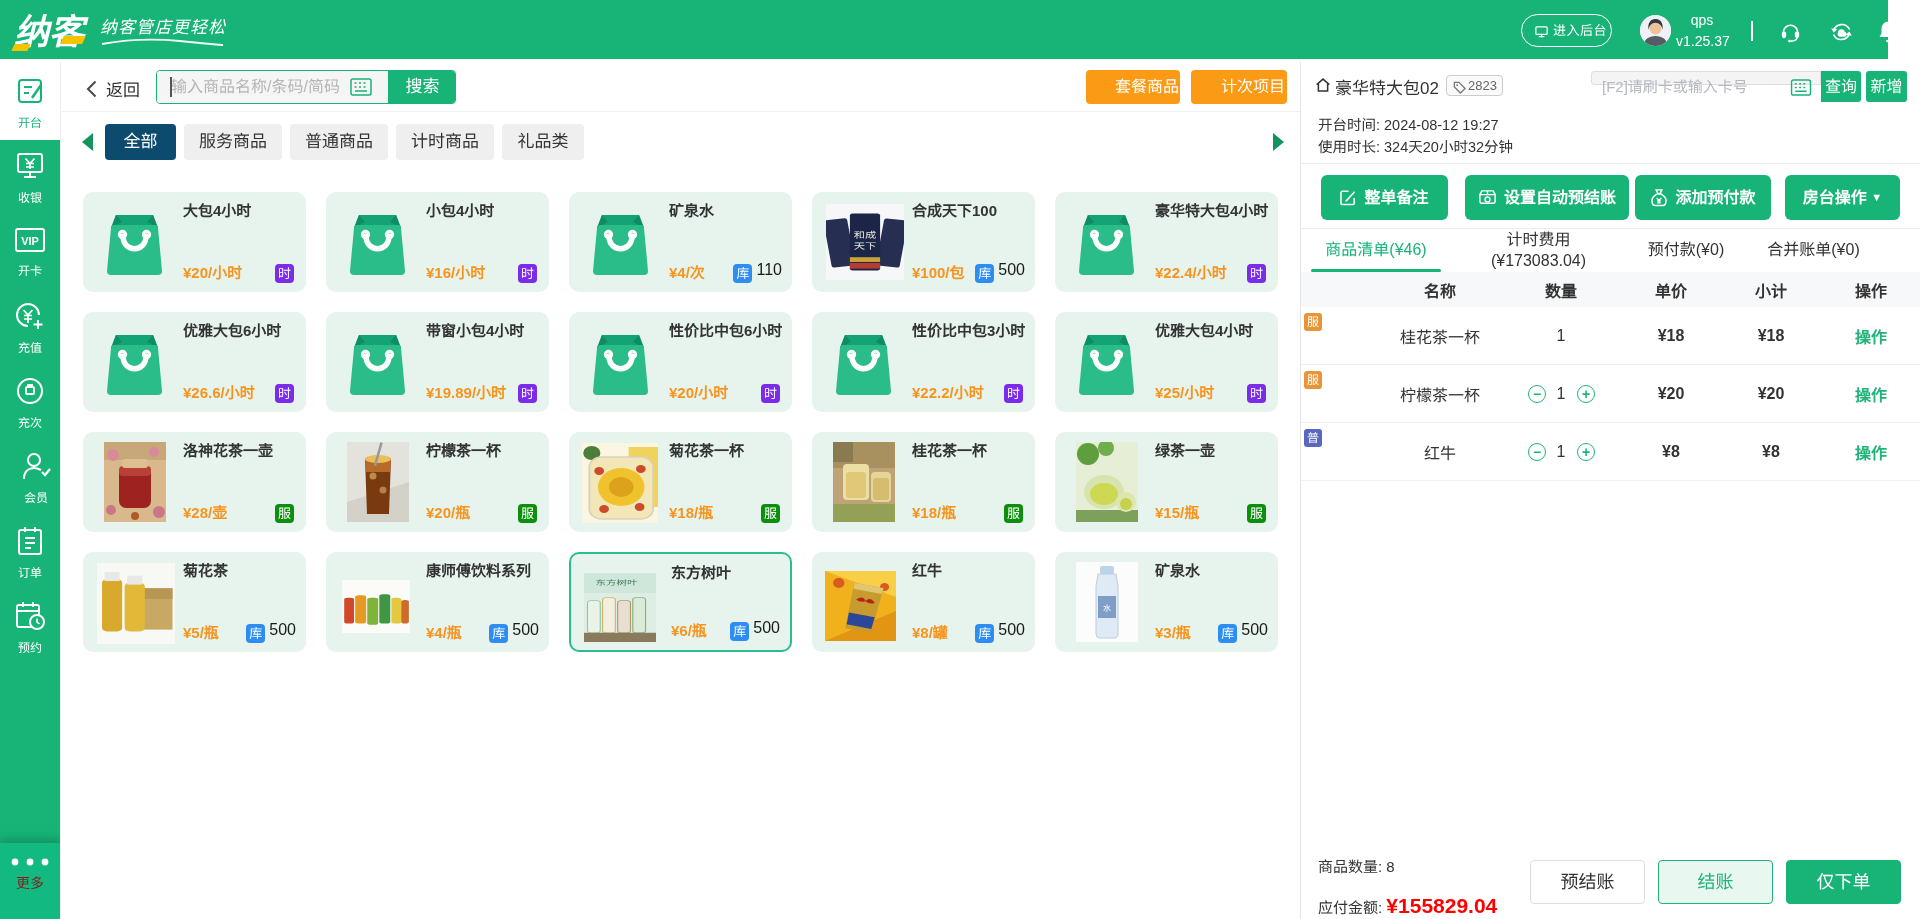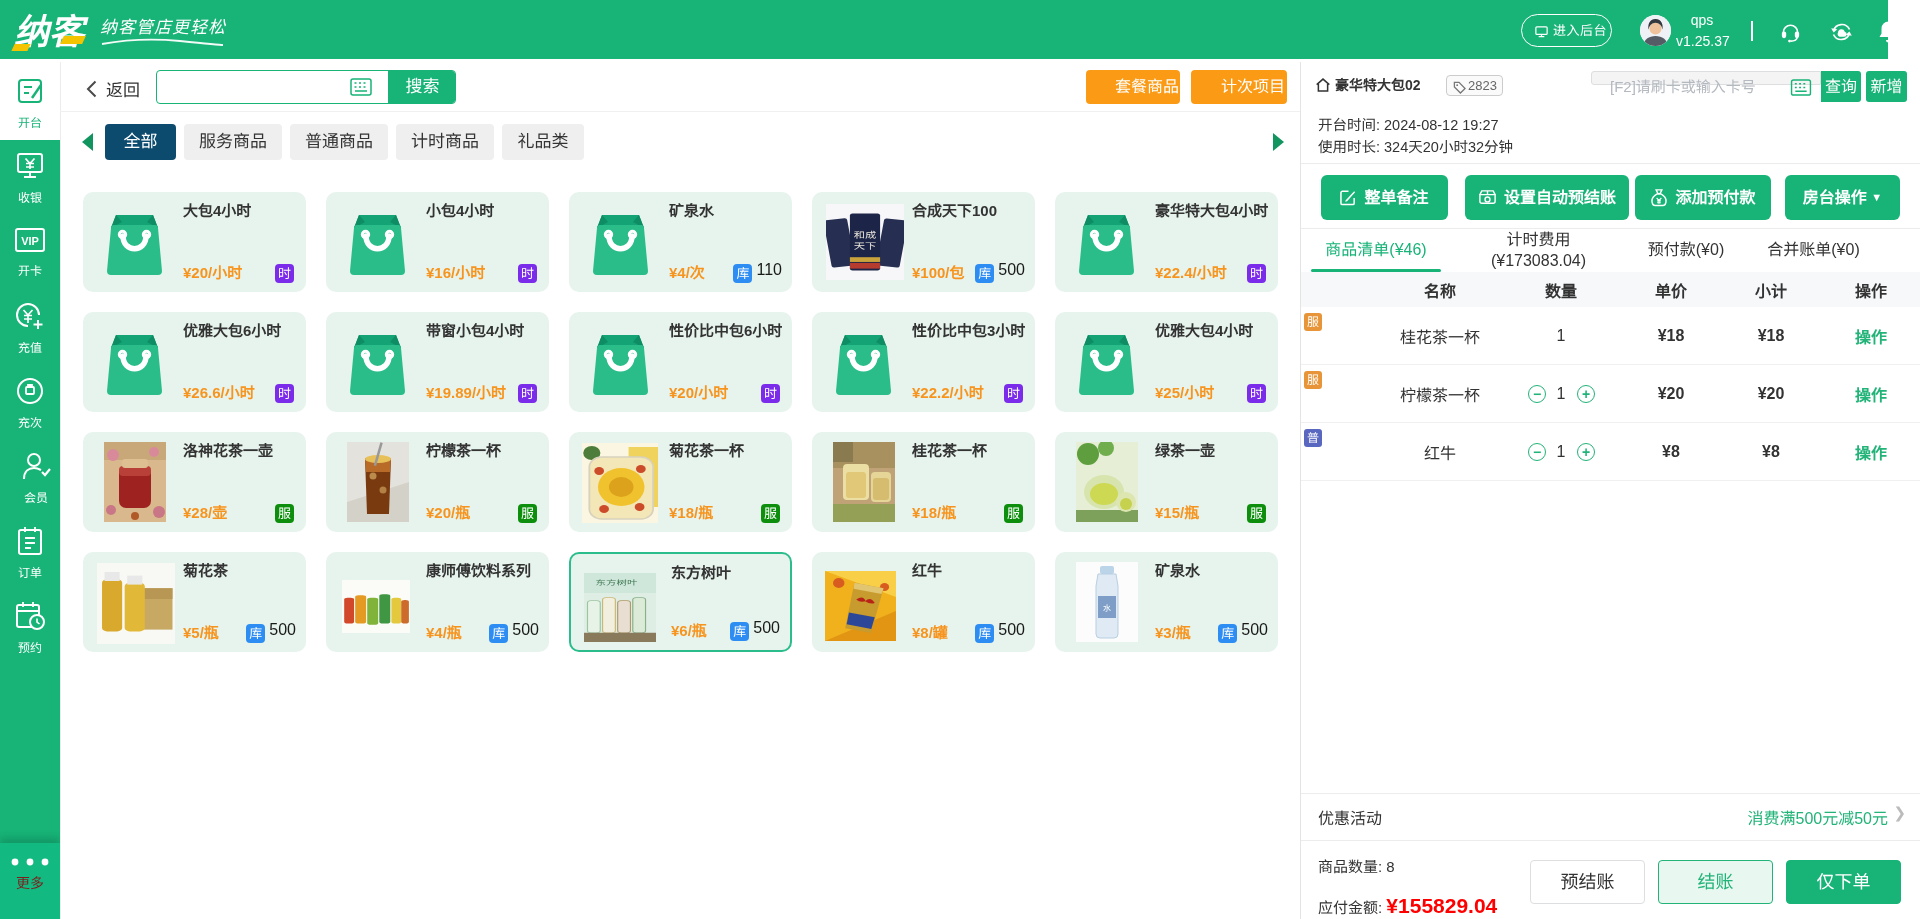--- a/index.html
+++ b/index.html
@@ -52,23 +52,23 @@
 .card .price { position:absolute; left:100px; bottom:10px; font-size:15px; font-weight:bold; color:#f7941e; white-space:nowrap; line-height:19px; }
 .badge { position:absolute; right:12px; bottom:9px; width:19px; height:19px; border-radius:4px; color:#fff; font-size:13px; line-height:19px; text-align:center; }
 .badge.hrs { background:#7b2bea; }
 .badge.srv { background:#0d8f0d; }
 .stock { position:absolute; right:10px; bottom:9px; font-size:16px; color:#1a1a1a; white-space:nowrap; }
 .stock b { display:inline-block; width:19px; height:19px; background:#2e8df2; border-radius:4px; color:#fff; font-size:13px; line-height:19px; text-align:center; font-weight:normal; vertical-align:-3px; margin-right:4px; }
 .pimg { position:absolute; left:21px; }
 
 
 .panel { position:absolute; left:1300px; top:62px; width:620px; height:857px; background:#fff; border-left:1px solid #e4e4e4; }
-.ptitle { position:absolute; left:34px; top:12px; font-size:14px; font-weight:bold; color:#333; }
+.ptitle { position:absolute; left:34px; top:12px; font-size:17px; font-weight:normal; color:#333; }
 .ptag { position:absolute; left:145px; top:13px; height:21px; border:1px solid #ccc; border-radius:4px; background:#fafafa; color:#666; font-size:13px; line-height:20px; padding:0 5px 0 21px; }
-.cardinp { position:absolute; left:290px; top:9px; width:230px; height:14px; background:#f4f4f5; border:1px solid #dcdee0; border-radius:3px 0 0 3px; color:#b4b8bf; font-size:15px; line-height:29px; padding-left:18px; }
+.cardinp { position:absolute; left:290px; top:9px; width:230px; height:14px; background:#f4f4f5; border:1px solid #dcdee0; border-radius:3px 0 0 3px; color:#b4b8bf; font-size:15px; line-height:29px; padding-left:10px; }
 .pbtn { position:absolute; top:9px; height:31px; background:#17b377; color:#fff; font-size:16px; text-align:center; line-height:31px; }
 .ptime { position:absolute; left:17px; font-size:14.5px; color:#333; }
 .psep { position:absolute; left:0; width:620px; height:1px; background:#ececec; }
 .gbtn { position:absolute; top:113px; height:45px; background:#17b377; border-radius:6px; color:#fff; font-size:16px; font-weight:bold; text-align:center; line-height:45px; }
 .ptabs { position:absolute; left:0; top:166px; width:620px; height:43px; }
 .ptab { position:absolute; top:0; height:43px; font-size:16px; color:#333; text-align:center; }
 .ptab.on { color:#17b377; }
 .pind { position:absolute; left:10px; top:207px; width:130px; height:3px; background:#17b377; border-radius:2px; }
 .thead { position:absolute; left:0; top:210px; width:620px; height:35px; background:#f7f8fa; font-size:16px; font-weight:bold; color:#333; }
 .thead > span, .trow > span { position:absolute; top:50%; transform:translate(-50%,-50%); white-space:nowrap; }
@@ -203,20 +203,21 @@
   </div>
 </div>
 
 <div class="main">
   <div style="position:absolute; left:0; top:0; width:1px; height:857px; background:#ececec;"></div>
   <div class="toolbar">
     <div class="back"><svg style="vertical-align:-2px; margin-right:9px;" width="11" height="18" viewBox="0 0 11 18" fill="none" stroke="#4a4a4a" stroke-width="2">
           <path d="M9.5 1.5 L2 9 L9.5 16.5"></path>
         </svg>返回</div>
     <div class="searchwrap">
+      <div class="inp"><span style="position:absolute; left:13px; top:6px; width:1.5px; height:20px; background:#555;"></span>输入商品名称/条码/简码</div>
       <svg class="kb" width="22" height="18" viewBox="0 0 22 18" fill="none" stroke="#17b377" stroke-width="1.5">
           <rect x="1" y="1" width="20" height="16" rx="2"></rect>
           <path d="M4.5 5h2M9 5h2M13.5 5h2M18 5h0M4.5 9h2M9 9h2M13.5 9h2M5 13h12" stroke-width="1.6"></path>
         </svg>
       <div class="go">搜索</div>
     </div>
     <div class="obtn" style="left:1026px; width:94px;">套餐商品</div>
     <div class="obtn" style="left:1131px; width:96px;">计次项目</div>
   </div>
   <div class="cats">
@@ -601,25 +602,20 @@
   <div class="trow" style="top:361px;">
     <div class="tb" style="background:#5a67c0;">普</div>
     <span style="left:139px;">红牛</span>
     <span class="qminus" style="left:236px;">−</span>
       <span style="left:260px;">1</span>
       <span class="qplus" style="left:285px;">+</span>
     <span class="money" style="left:370px;">¥8</span>
       <span class="money" style="left:470px;">¥8</span>
     <span class="op" style="left:570px;">操作</span>
   </div>
-  <div class="promo">
-    <span style="position:absolute; left:17px; top:11px; font-size:16px; color:#333;">优惠活动</span>
-    <span style="position:absolute; right:33px; top:11px; font-size:16px; color:#21b377;">消费满500元减50元</span>
-    <span style="position:absolute; right:15px; top:10px; font-size:15px; color:#bbb;">❯</span>
-  </div>
   <div class="pfoot">
     <div style="position:absolute; left:17px; top:14px; font-size:15px;">商品数量: 8</div>
     <div style="position:absolute; left:17px; top:53px; font-size:15px;">应付金额: <span style="color:#f00; font-size:21px; font-weight:bold;">¥155829.04</span></div>
     <div class="fbtn" style="left:229px; background:#fff; border:1px solid #dcdee0; color:#333;">预结账</div>
     <div class="fbtn" style="left:357px; background:#e8f7f0; border:1px solid #21b377; color:#21b377;">结账</div>
     <div class="fbtn" style="left:485px; background:#17b377; border:1px solid #17b377; color:#fff;">仅下单</div>
   </div>
 </div>
 
 </body></html>

